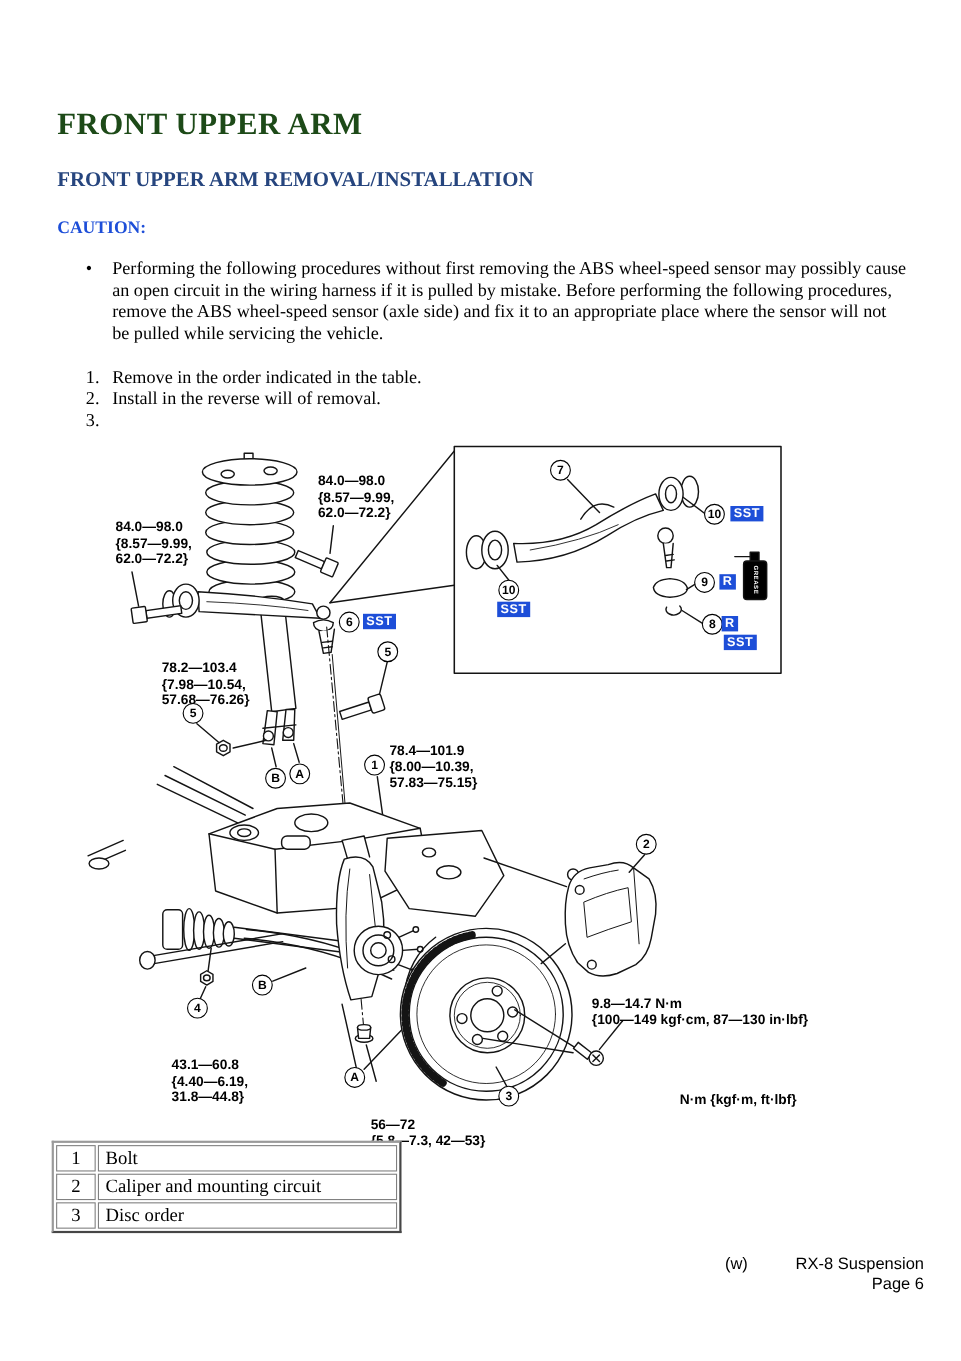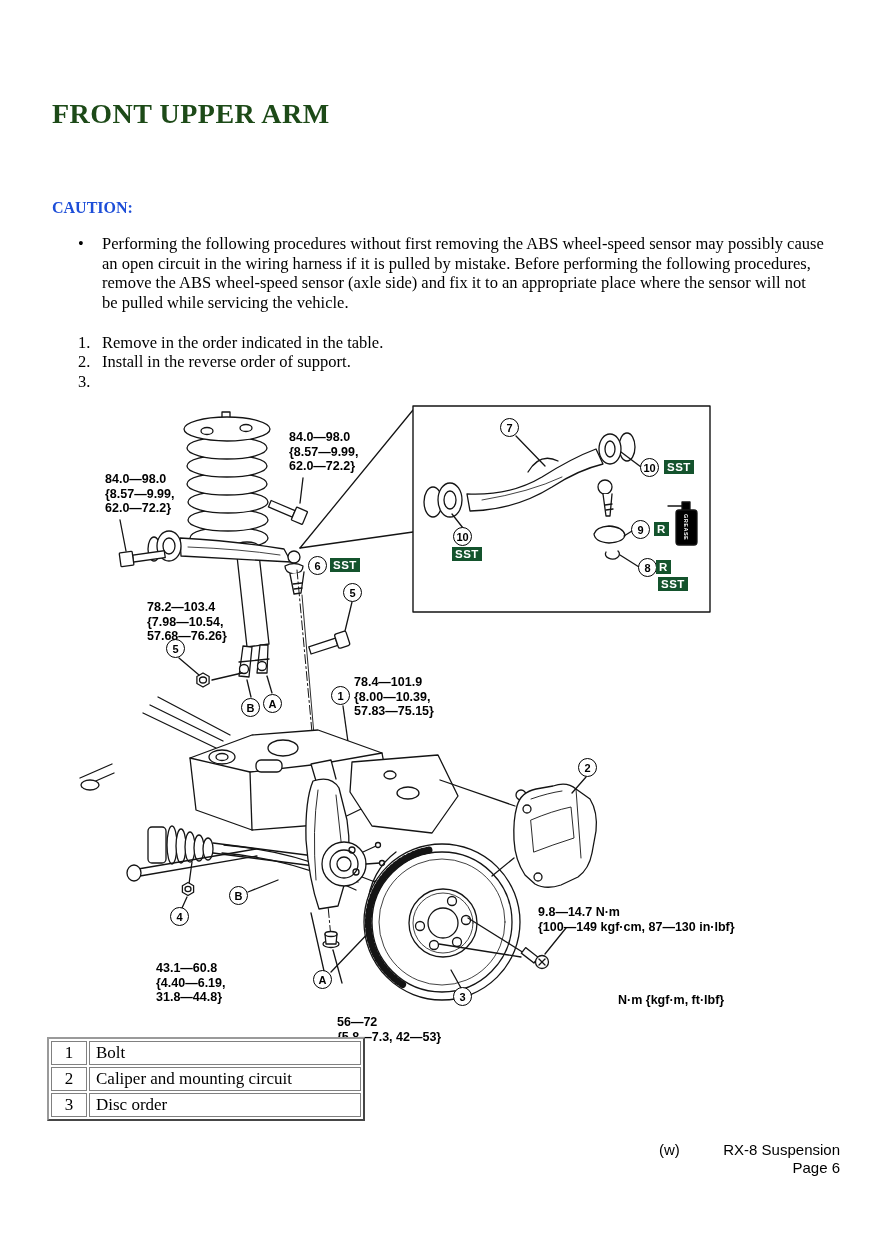--- a/index.html
+++ b/index.html
@@ -20,21 +20,21 @@
 
   .diagram { position:absolute; left:0; top:0; width:874px; height:1237px; }
   svg.art  { position:absolute; left:0; top:0; }
 
   .tq { position:absolute; font-family:"Liberation Sans", sans-serif; font-weight:bold;
         font-size:12.5px; line-height:14.5px; white-space:nowrap; }
   .callout { position:absolute; width:19px; height:19px; border:1.6px solid #000; border-radius:50%;
              background:#fff; font-family:"Liberation Sans", sans-serif; font-weight:bold;
              font-size:11px; display:flex; align-items:center; justify-content:center;
              box-sizing:border-box; z-index:3; }
-  .badge { position:absolute; background:#14532d; color:#fff; font-family:"Liberation Sans", sans-serif;
+  .badge { position:absolute; background:#1d4ed8; color:#fff; font-family:"Liberation Sans", sans-serif;
            font-weight:bold; font-size:11.5px; line-height:14px; padding:0 3px;
            letter-spacing:.5px; z-index:3; }
   .grease-label { position:absolute; color:#fff; writing-mode:vertical-rl; font-size:5.5px;
                   font-family:"Liberation Sans", sans-serif; font-weight:bold;
                   letter-spacing:.5px; z-index:4; }
 
   .parts-table { position:absolute; left:47px; top:1037px; border-collapse:separate;
                  border-spacing:2px; border:2px outset #9a9a9a; background:#fff; }
   .parts-table td { border:1px solid #808080; font-size:17px; padding:1px 6px; background:#fff; }
   .parts-table td.num  { width:22px;  text-align:center; }
@@ -43,35 +43,36 @@
   .footer-mark { position:absolute; left:659px; top:1141px; font-family:"Liberation Sans",sans-serif; font-size:15px; }
   .footer-doc  { position:absolute; right:9px;  top:1141px; font-family:"Liberation Sans",sans-serif; font-size:15px; text-align:right; }
   .footer-page { position:absolute; right:9px;  top:1159px; font-family:"Liberation Sans",sans-serif; font-size:15px; text-align:right; }
 </style>
 </head>
 <body>
 
 <div class="page">
 
   <div class="title">FRONT UPPER ARM</div>
+  <div class="subtitle">FRONT UPPER ARM REMOVAL/INSTALLATION</div>
   <div class="caution">CAUTION:</div>
 
   <div class="bullet-row">
     <div class="bullet-marker">•</div>
     <div class="bullet-text">Performing the following procedures without first removing the ABS wheel-speed sensor may possibly cause an open circuit in the wiring harness if it is pulled by mistake. Before performing the following procedures, remove the ABS wheel-speed sensor (axle side) and fix it to an appropriate place where the sensor will not be pulled while servicing the vehicle.</div>
   </div>
 
   <div class="steps">
     <div class="step">
       <div class="step-num">1.</div>
       <div>Remove in the order indicated in the table.</div>
     </div>
     <div class="step">
       <div class="step-num">2.</div>
-      <div>Install in the reverse order of support.</div>
+      <div>Install in the reverse will of removal.</div>
     </div>
     <div class="step">
       <div class="step-num">3.</div>
     </div>
   </div>
 
   <div class="diagram">
     <svg class="art" width="874" height="1237" viewBox="0 0 874 1237">
       <g stroke="#141414" stroke-width="1.3" fill="none" stroke-linecap="round" stroke-linejoin="round">
 

